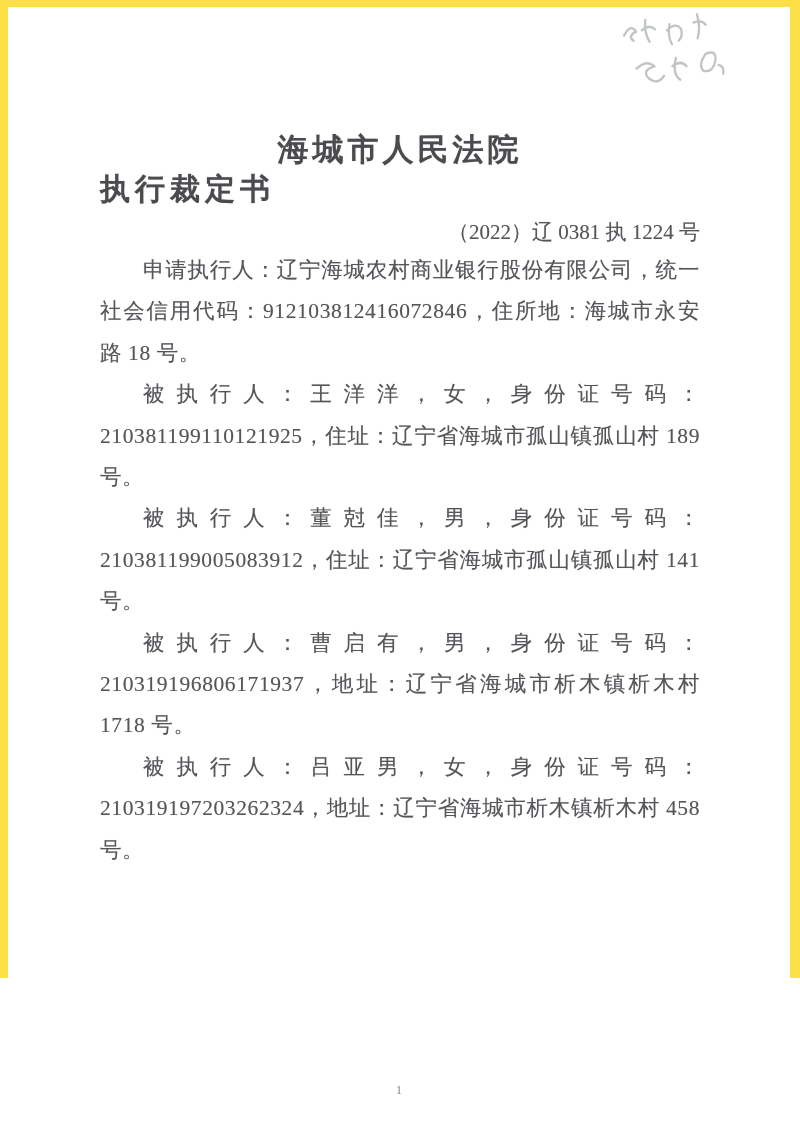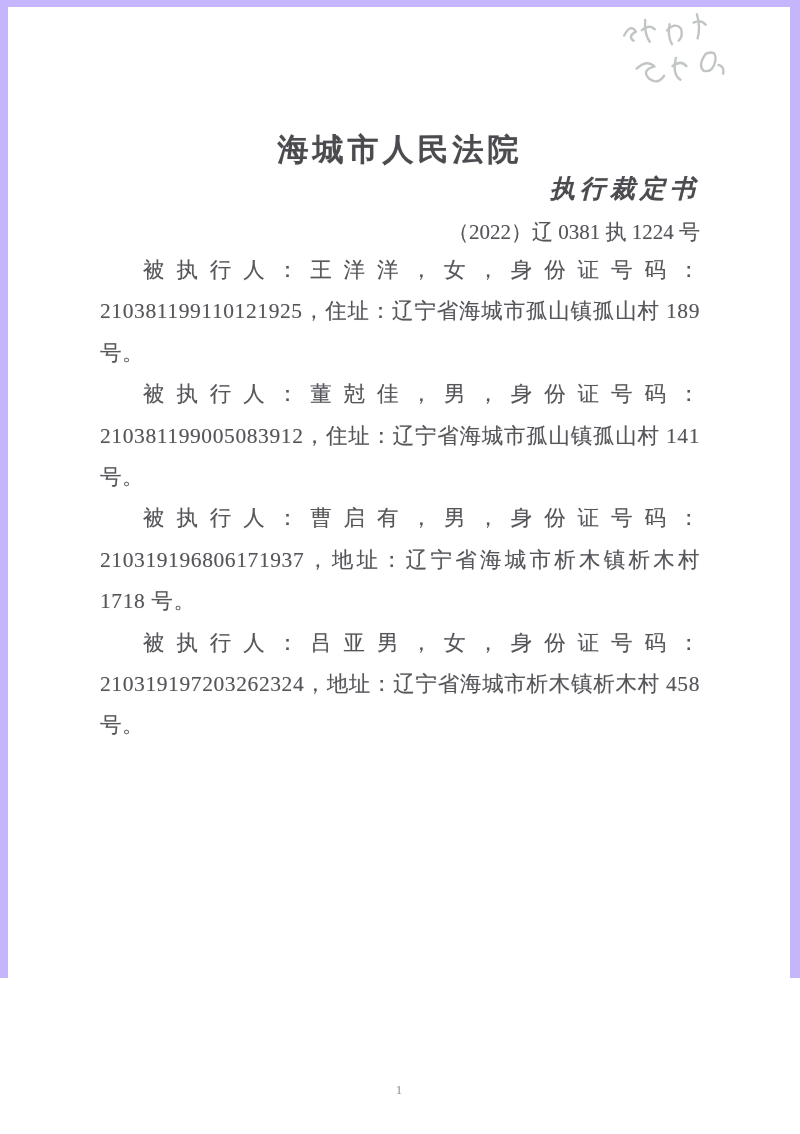--- a/index.html
+++ b/index.html
@@ -4,21 +4,21 @@
 <style>
   * { margin: 0; padding: 0; box-sizing: border-box; }
   html, body {
     width: 800px; height: 1134px;
     font-family: "Liberation Serif", "DejaVu Serif", serif;
     overflow: hidden;
   }
   .scan-bg {
     position: relative;
     width: 800px; height: 978px;
-    background: #c4b5fd;
+    background: #fde047;
   }
   .page {
     position: absolute;
     left: 8px; top: 7px;
     width: 782px; height: 1113px;
     background: #ffffff;
     padding: 124px 90px 0 92px;
     overflow: hidden;
   }
   .handwriting {
@@ -32,28 +32,27 @@
   .court-name {
     font-size: 31px;
     font-weight: 600;
     line-height: 38px;
     text-align: center;
     letter-spacing: 4px;
     color: #4b4b4f;
     text-shadow: 0 0 1px rgba(90,90,95,0.45);
   }
   .doc-title {
-    font-size: 25px;
+    font-size: 30px;
     font-weight: 600;
     line-height: 40px;
-    text-align: right;
+    text-align: left;
     letter-spacing: 5px;
     color: #4b4b4f;
     text-shadow: 0 0 1px rgba(90,90,95,0.45);
-    font-style: italic;
   }
   .case-number {
     margin-top: 7px;
     font-size: 21px;
     line-height: 32px;
     text-align: right;
     color: #55555a;
     text-shadow: 0 0 0.8px rgba(95,95,100,0.4);
   }
   .doc-body { margin-top: 2px; }
@@ -92,20 +91,21 @@
         <path d="M62 48 q-5 16 3 22 M58 56 q9 -6 14 1"></path>
         <path d="M92 46 q12 -4 9 8 q-3 11 -12 9 q-6 -6 3 -17 M104 58 q6 2 4 9"></path>
       </g>
     </svg>
 
     <h1 class="court-name">海城市人民法院</h1>
     <h2 class="doc-title">执行裁定书</h2>
     <div class="case-number">（2022）辽 0381 执 1224 号</div>
 
     <div class="doc-body">
+      <p>申请执行人：辽宁海城农村商业银行股份有限公司，统一社会信用代码：912103812416072846，住所地：海城市永安路 18 号。</p>
       <p>被执行人：王洋洋，女，身份证号码：210381199110121925，住址：辽宁省海城市孤山镇孤山村 189 号。</p>
       <p>被执行人：董尅佳，男，身份证号码：210381199005083912，住址：辽宁省海城市孤山镇孤山村 141 号。</p>
       <p>被执行人：曹启有，男，身份证号码：210319196806171937，地址：辽宁省海城市析木镇析木村 1718 号。</p>
       <p>被执行人：吕亚男，女，身份证号码：210319197203262324，地址：辽宁省海城市析木镇析木村 458 号。</p>
 
     </div>
 
     <div class="page-number">1</div>
   </div>
 </div>

